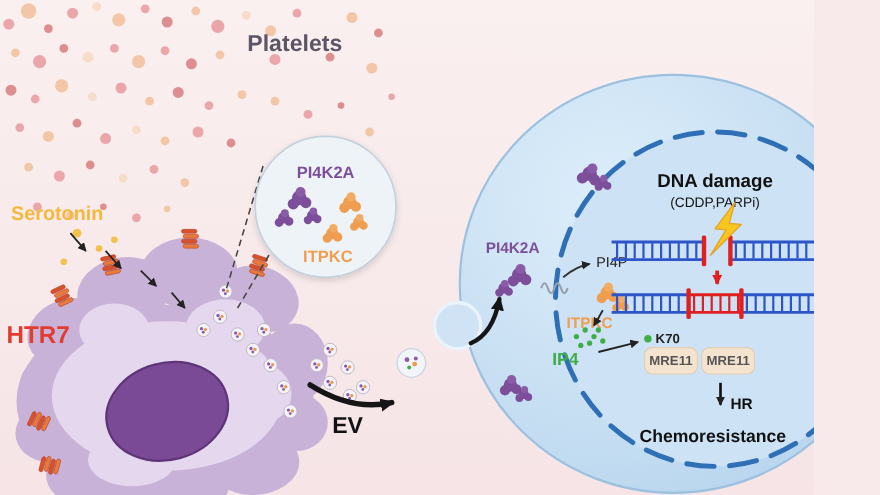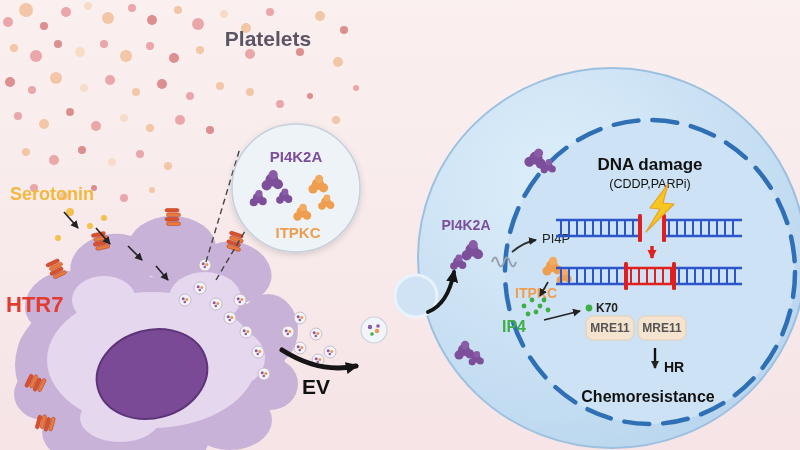--- a/index.html
+++ b/index.html
@@ -1,16 +1,16 @@
 <!DOCTYPE html>
 <html><head>
 <meta charset="utf-8">
 <style>
   html,body{margin:0;padding:0;background:#f8eaea;}
-  #stage{position:relative;width:800px;height:450px;overflow:hidden;
+  #stage{position:relative;width:740px;height:450px;overflow:hidden;
          font-family:"Liberation Sans", sans-serif;}
   svg text{font-family:"Liberation Sans", sans-serif;}
 </style>
 </head>
 <body>
 
 <div id="stage">
 <svg width="800" height="450" viewBox="0 0 800 450">
   <defs>
     <linearGradient id="bgG" x1="0" y1="0" x2="0" y2="1">

